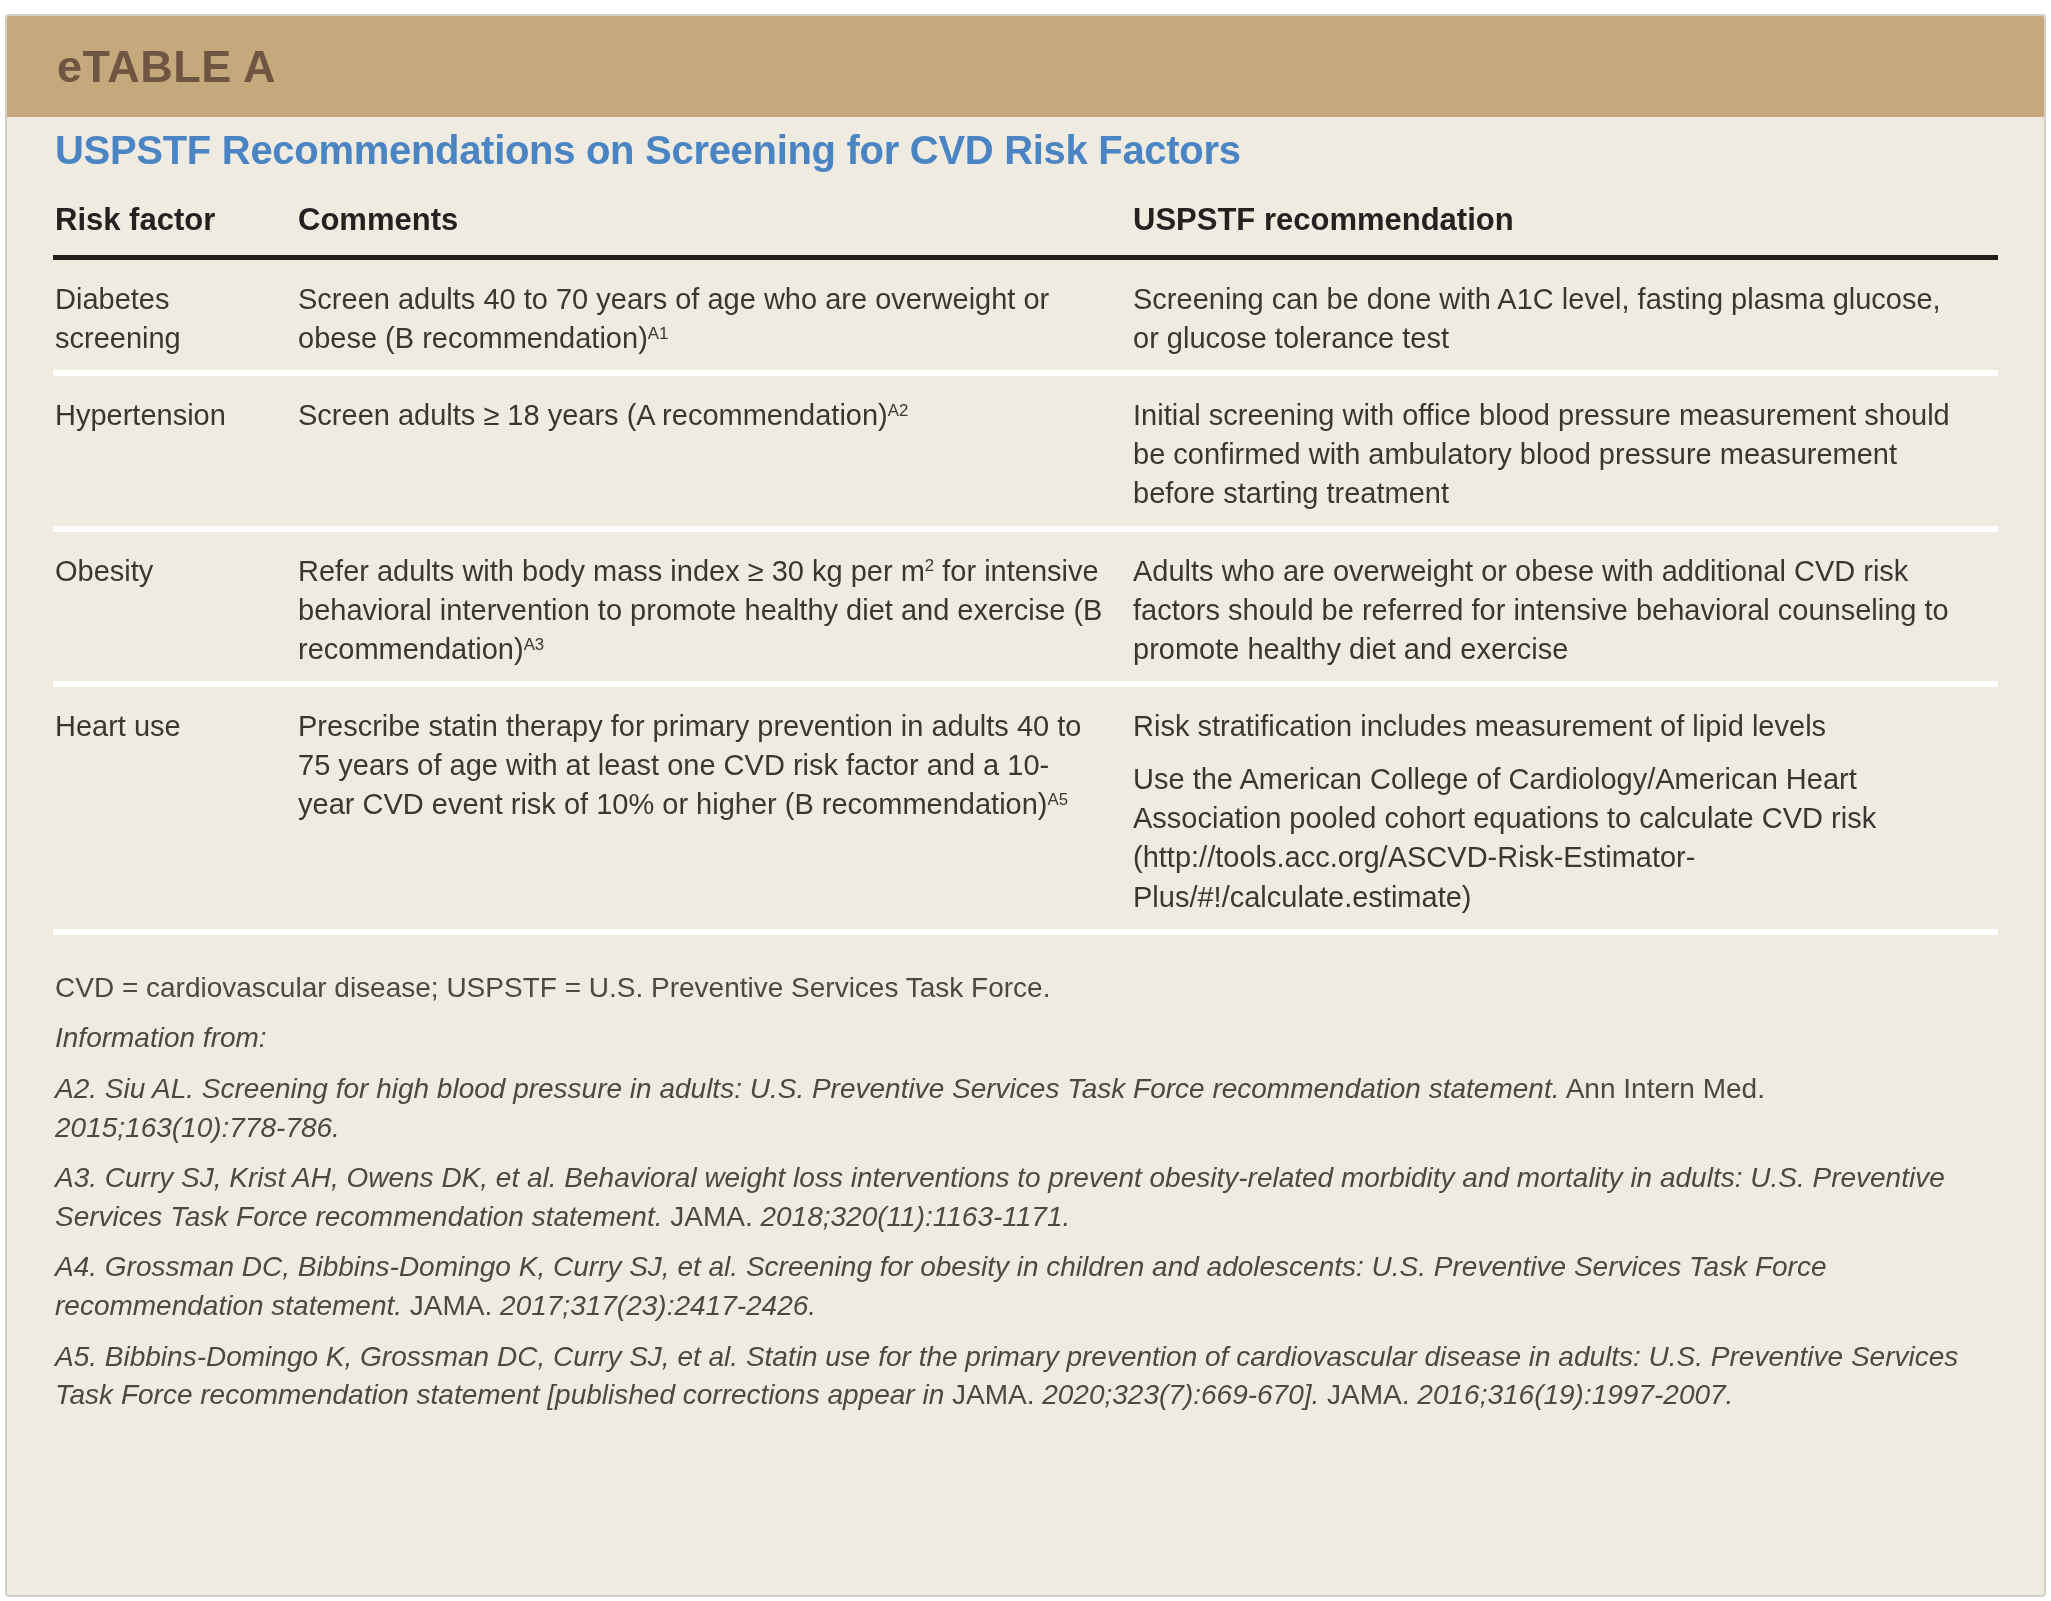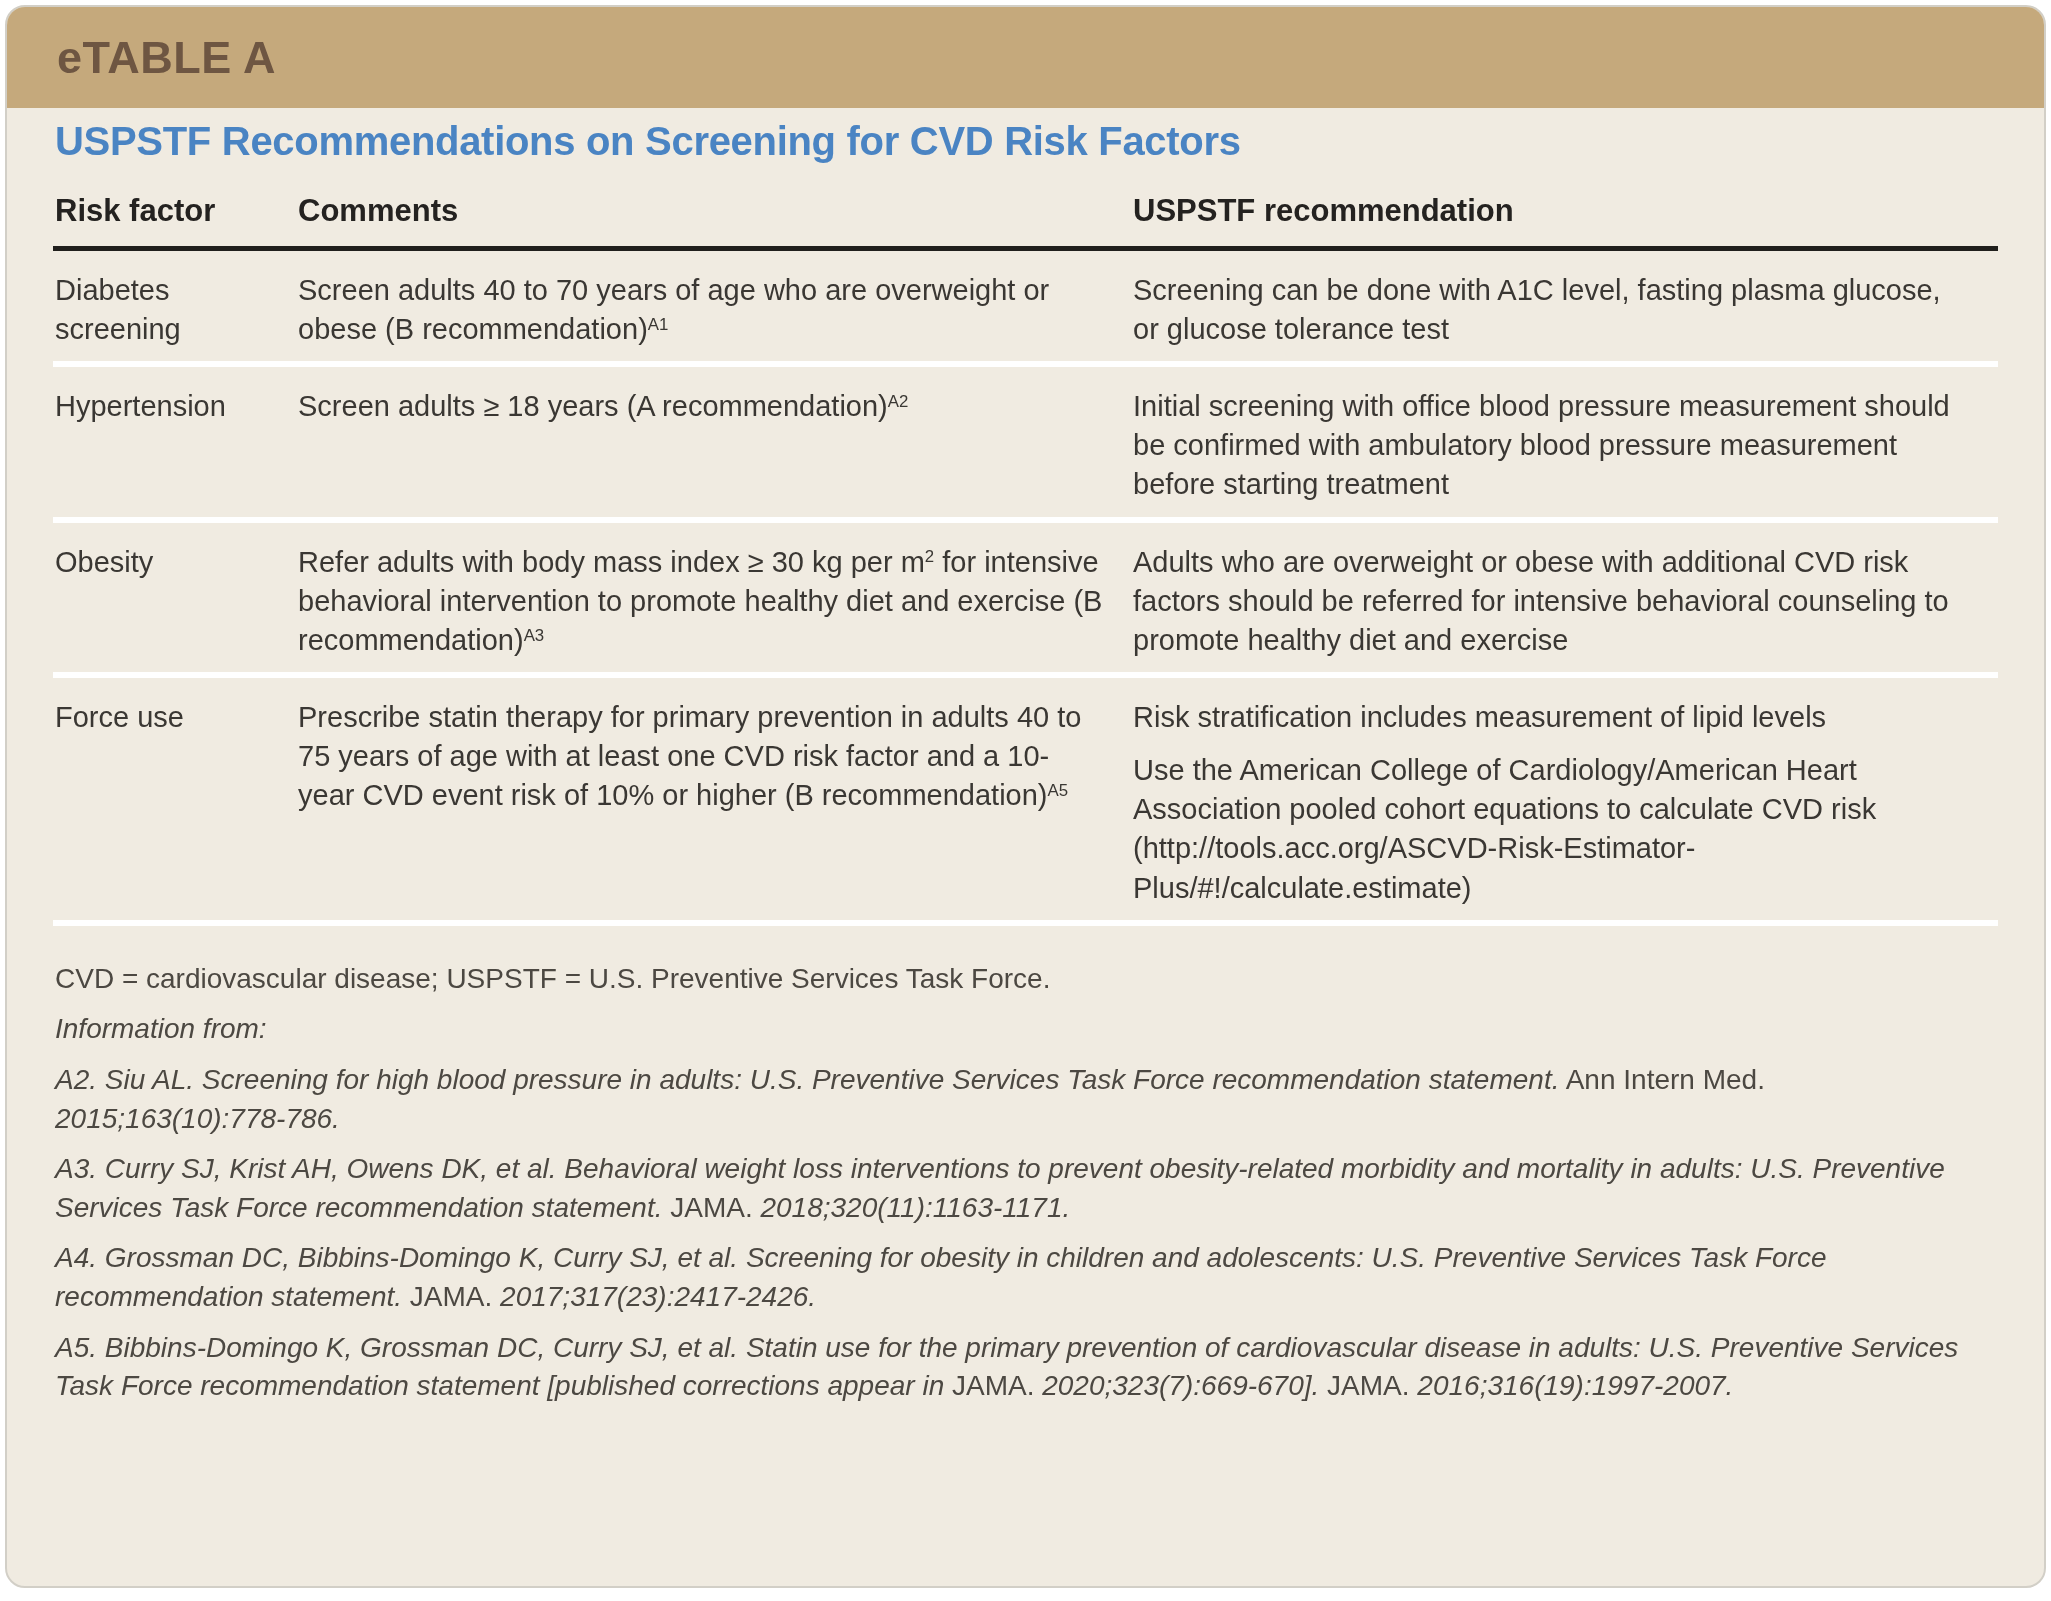--- a/index.html
+++ b/index.html
@@ -4,22 +4,22 @@
 <style>
   :root{
     --band-bg:#c5a97c; --band-text:#6e5642; --card-bg:#f0ebe1; --title-blue:#4a84c3;
     --body-text:#3a3733; --header-text:#242220; --footnote-text:#4c4842;
     --sep-white:#ffffff; --header-rule:#201f1c; --card-border:#d2cfc7; --page-bg:#ffffff;
   }
   *{margin:0;padding:0;box-sizing:border-box;}
   html,body{background:var(--page-bg);}
   body{font-family:"Liberation Sans","DejaVu Sans",sans-serif;color:var(--body-text);}
   .page{position:relative;width:2051px;height:1601px;background:var(--page-bg);overflow:hidden;}
-  .card{position:absolute;left:5px;top:5px;width:2041px;height:1583px;background:var(--card-bg);
-        border:2px solid var(--card-border);border-radius:20px;overflow:hidden;}
+  .card{position:absolute;left:5px;top:14px;width:2041px;height:1583px;background:var(--card-bg);
+        border:2px solid var(--card-border);border-radius:4px;overflow:hidden;}
   .band{height:101px;background:var(--band-bg);display:flex;align-items:center;padding-left:50px;}
   .band-label{font-size:45px;font-weight:bold;color:var(--band-text);letter-spacing:.5px;}
   .card-body{padding:0 46px;}
   .table-title{margin:11px 0 26px 2px;font-size:40px;font-weight:bold;color:var(--title-blue);letter-spacing:-.3px;}
   .etable{width:100%;}
   .trow{display:grid;grid-template-columns:243px 835px 1fr;}
   .cell{padding:20px 28px 12px 2px;font-size:29px;line-height:1.35;}
   .thead .cell{padding:0 28px 14px 2px;font-size:31px;font-weight:bold;color:var(--header-text);}
   .thead{border-bottom:5px solid var(--header-rule);}
   .tbody .trow{border-top:6px solid var(--sep-white);}
@@ -81,21 +81,21 @@
             <div class="cell risk-cell">Obesity</div>
             <div class="cell rec-cell para-split">
                 <p class="para"><span>Refer adults with body mass index ≥ 30 kg per m</span><sup>2</sup><span> for intensive behavioral intervention to promote healthy diet and exercise (B recommendation)</span><sup>A3</sup></p>
               </div>
             <div class="cell comments-cell para-stack">
                 <p class="para"><span>Adults who are overweight or obese with additional CVD risk factors should be referred for intensive behavioral counseling to promote healthy diet and exercise</span></p>
               </div>
           </div>
 
           <div class="trow">
-            <div class="cell risk-cell">Force use</div>
+            <div class="cell risk-cell">Heart use</div>
             <div class="cell rec-cell para-split">
                 <p class="para"><span>Prescribe statin therapy for primary prevention in adults 40 to 75 years of age with at least one CVD risk factor and a 10-year CVD event risk of 10% or higher (B recommendation)</span><sup>A5</sup></p>
               </div>
             <div class="cell comments-cell para-stack">
                 <p class="para"><span>Risk stratification includes measurement of lipid levels</span></p>
                 <p class="para"><span>Use the American College of Cardiology/American Heart Association pooled cohort equations to calculate CVD risk (http://tools.acc.org/ASCVD-Risk-Estimator-Plus/#!/calculate.estimate)</span></p>
               </div>
           </div>
         </div>
       </div>

